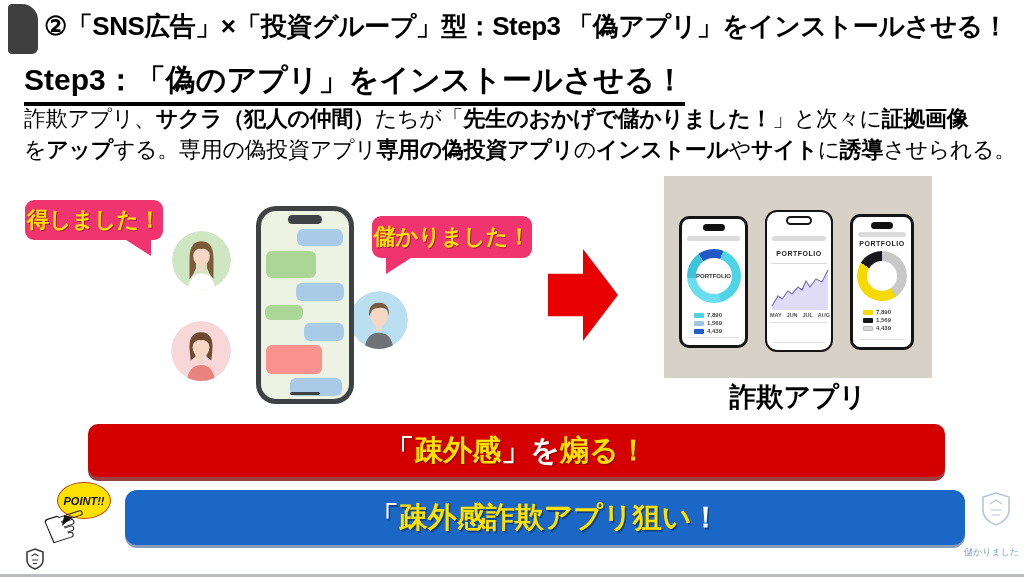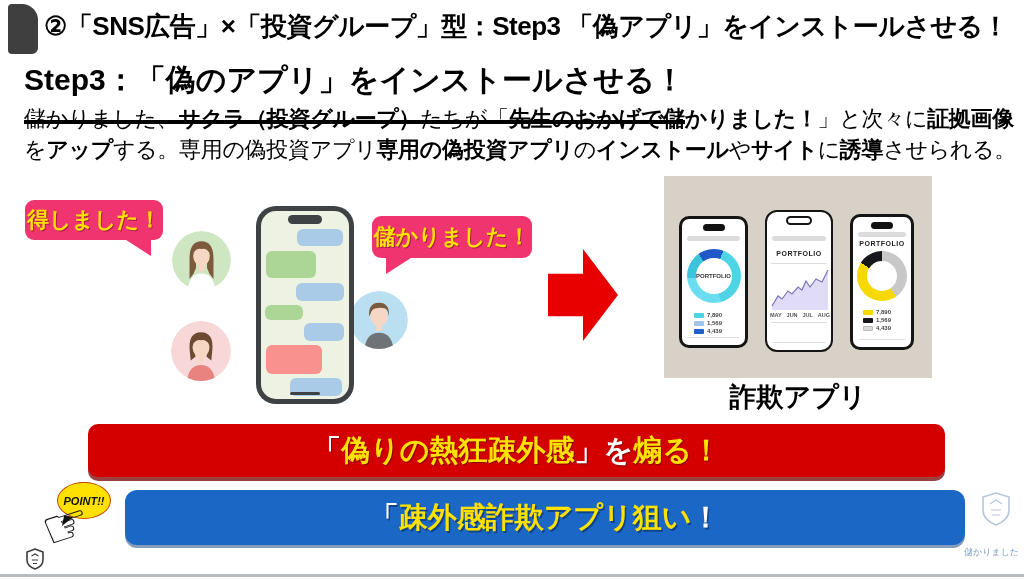--- a/index.html
+++ b/index.html
@@ -5,21 +5,21 @@
   * { margin:0; padding:0; box-sizing:border-box; }
   html,body { width:1024px; height:579px; background:#fff; font-family:"Liberation Sans",sans-serif; overflow:hidden; }
   .slide { position:relative; width:1024px; height:579px; background:#fff; overflow:hidden; }
   .abs { position:absolute; }
 
   
   .header-tab { left:8px; top:4px; width:30px; height:50px; background:#3f3f3f; border-radius:4px 16px 6px 4px; }
   .header-title { left:44px; top:9px; font-size:26px; font-weight:900; color:#000; letter-spacing:-0.5px; white-space:nowrap; }
 
   
-  .step-heading { left:24px; top:60px; font-size:30px; font-weight:900; color:#000; border-bottom:4px solid #000; padding-bottom:19px; white-space:nowrap; }
+  .step-heading { left:24px; top:60px; font-size:30px; font-weight:900; color:#000; border-bottom:4px solid #000; padding-bottom:1px; white-space:nowrap; }
 
   
   .body-text { left:24px; top:103px; font-size:22px; line-height:31px; color:#000; font-weight:500; letter-spacing:-0.3px; white-space:nowrap; }
   .body-text .b { font-weight:900; }
 
   
   .sbubble { background:#f0346f; border-radius:9px; color:#ffe100; font-weight:900; display:flex; align-items:center; justify-content:center; text-shadow:1px 1px 0 rgba(90,0,25,.5); }
   .bubble-left { left:25px; top:200px; width:138px; height:40px; font-size:22px; }
   .bubble-left::after { content:""; position:absolute; right:12px; bottom:-16px; width:0; height:0; border-top:18px solid #f0346f; border-left:28px solid transparent; }
   .bubble-right { left:372px; top:216px; width:160px; height:42px; font-size:22px; }
@@ -94,21 +94,21 @@
 <body>
 
 <div class="slide">
 
   <div class="abs header-tab"></div>
   <div class="abs header-title">②「SNS広告」×「投資グループ」型：Step3 「偽アプリ」をインストールさせる！</div>
 
   <div class="abs step-heading">Step3：「偽のアプリ」をインストールさせる！</div>
 
   <div class="abs body-text">
-    <div><span>儲かりました、</span><span class="b">サクラ（投資グループ）</span><span>たちが「</span><span class="b">先生のおかげで儲かりました！</span><span>」と次々に</span><span class="b">証拠画像</span></div>
+    <div><span>詐欺アプリ、</span><span class="b">サクラ（犯人の仲間）</span><span>たちが「</span><span class="b">先生のおかげで儲かりました！</span><span>」と次々に</span><span class="b">証拠画像</span></div>
     <div><span>を</span><span class="b">アップ</span><span>する。専用の偽投資アプリ</span><span class="b">専用の偽投資アプリ</span><span>の</span><span class="b">インストール</span><span>や</span><span class="b">サイト</span><span>に</span><span class="b">誘導</span><span>させられる。</span></div>
   </div>
 
   <div class="abs sbubble bubble-right">儲かりました！</div>
   <div class="abs sbubble bubble-left">得しました！</div>
 
   <div class="abs avatar avatar-1">
     <svg viewBox="0 0 64 64">
       <circle cx="32" cy="32" r="32" fill="#cfe6c2"></circle>
       <path d="M19 30 Q19 11 32 11 Q45 11 45 30 L45 52 Q40 47 38 40 L38 28 L26 28 L26 40 Q24 47 19 52 Z" fill="#7d5a3c"></path>
@@ -219,21 +219,20 @@
             <span>4,439</span>
           </div>
       </div>
       <div class="m-foot"></div>
     </div>
   </div>
   <div class="abs apps-caption">詐欺アプリ</div>
 
   <div class="abs banner banner-red">
     <span>「</span>
-      <span class="yel">偽りの熱狂</span>
       <span class="yel">疎外感</span>
       <span>」を</span>
       <span class="yel">煽る</span>
       <span class="yel">！</span>
   </div>
 
   <div class="abs point-bubble">POINT!!</div>
   <div class="abs point-hand">☞</div>
 
   <div class="abs banner banner-blue">

